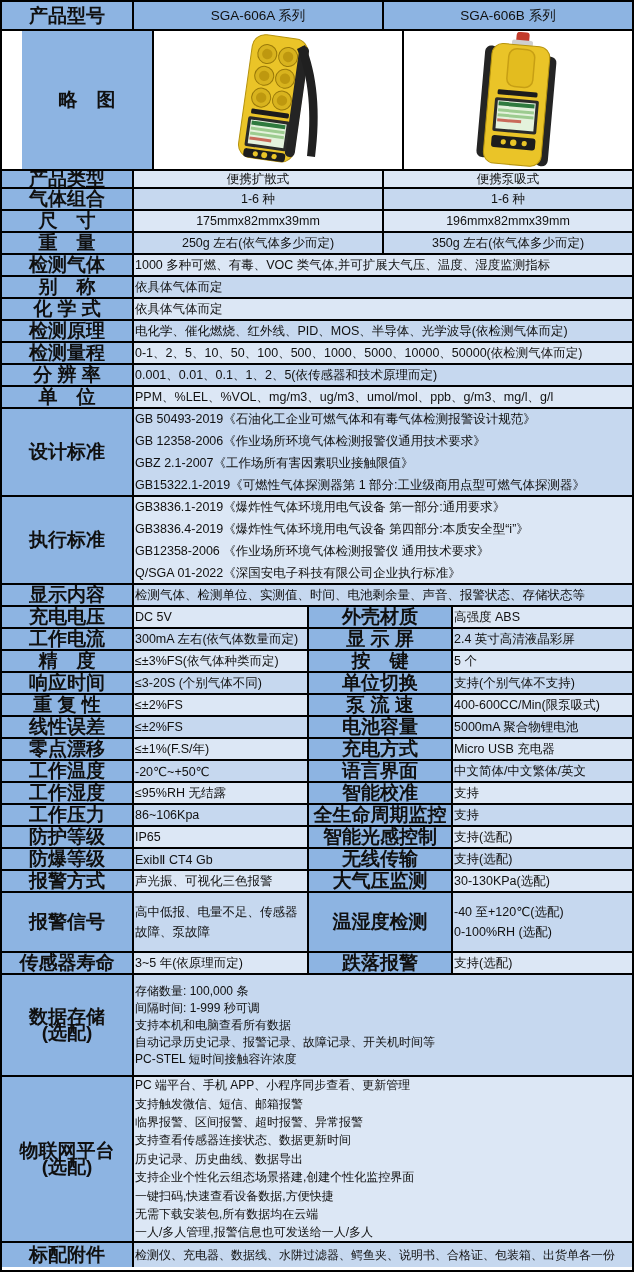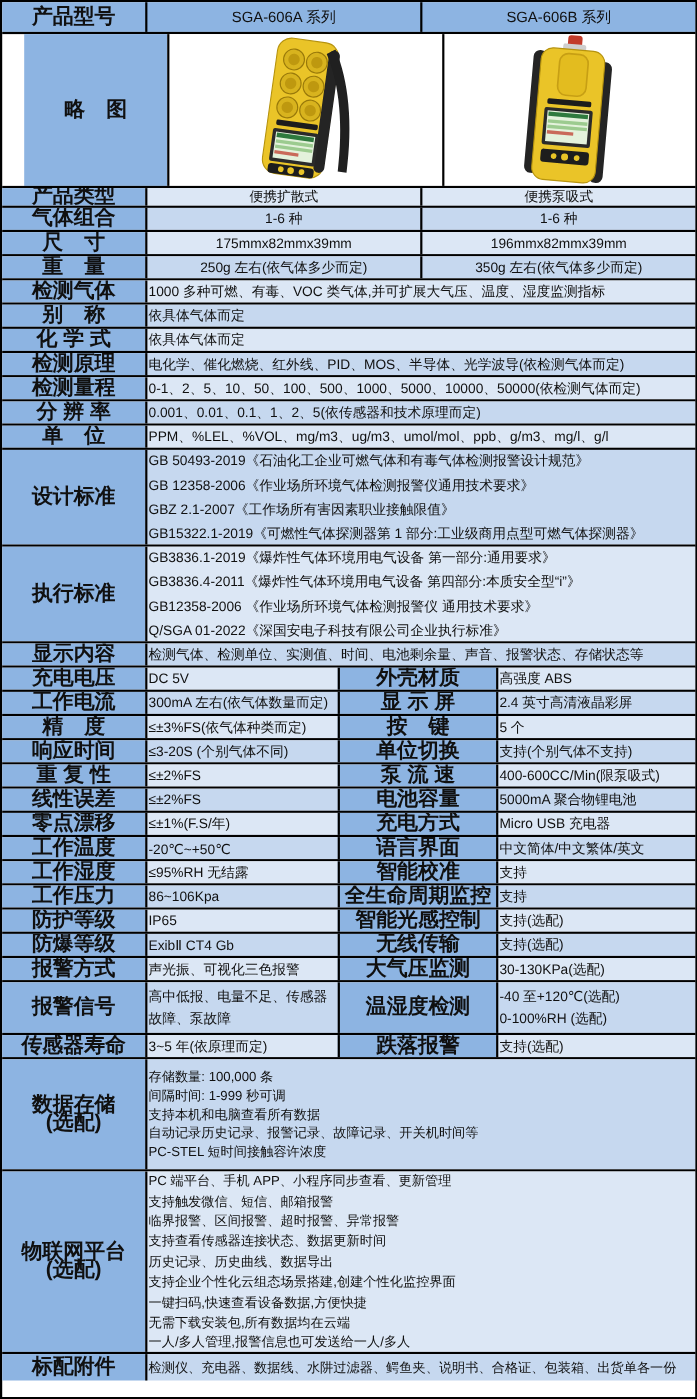--- a/index.html
+++ b/index.html
@@ -37,21 +37,21 @@
   .lines-iot > div{line-height:18.4px;font-size:12px;}
   .lines-sm > div{line-height:20px;font-size:12.5px;}
   .wrap2{line-height:20px;}
   .sm{font-size:12px;}
   
   .rh-head{height:27px;}
   .rh-img{height:140px;padding-left:20px;}
   .rh-pt{height:18px;}
   .rh-s{height:22px;}
   .rh-std{height:88px;}
-  .rh-alarm{height:48px;}
+  .rh-alarm{height:60px;}
   .rh-store{height:102px;}
   .rh-iot{height:166px;}
   .rh-acc{height:26px;}
 </style>
 </head>
 <body>
 
 <div class="page">
 <div class="tbl">
 
@@ -180,21 +180,21 @@
         <div>GB15322.1-2019《可燃性气体探测器第 1 部分:工业级商用点型可燃气体探测器》</div>
       </div>
     </div>
   </div>
 
   <div class="row rh-std">
     <div class="cell lab">执行标准</div>
     <div class="cell vb left bgL">
       <div class="lines lines-std">
         <div>GB3836.1-2019《爆炸性气体环境用电气设备 第一部分:通用要求》</div>
-        <div>GB3836.4-2011《爆炸性气体环境用电气设备 第四部分:本质安全型“i”》</div>
+        <div>GB3836.4-2019《爆炸性气体环境用电气设备 第四部分:本质安全型“i”》</div>
         <div>GB12358-2006 《作业场所环境气体检测报警仪 通用技术要求》</div>
         <div>Q/SGA 01-2022《深国安电子科技有限公司企业执行标准》</div>
       </div>
     </div>
   </div>
 
   <div class="row rh-s">
     <div class="cell lab">显示内容</div>
     <div class="cell vb val left bgD">检测气体、检测单位、实测值、时间、电池剩余量、声音、报警状态、存储状态等</div>
   </div>

